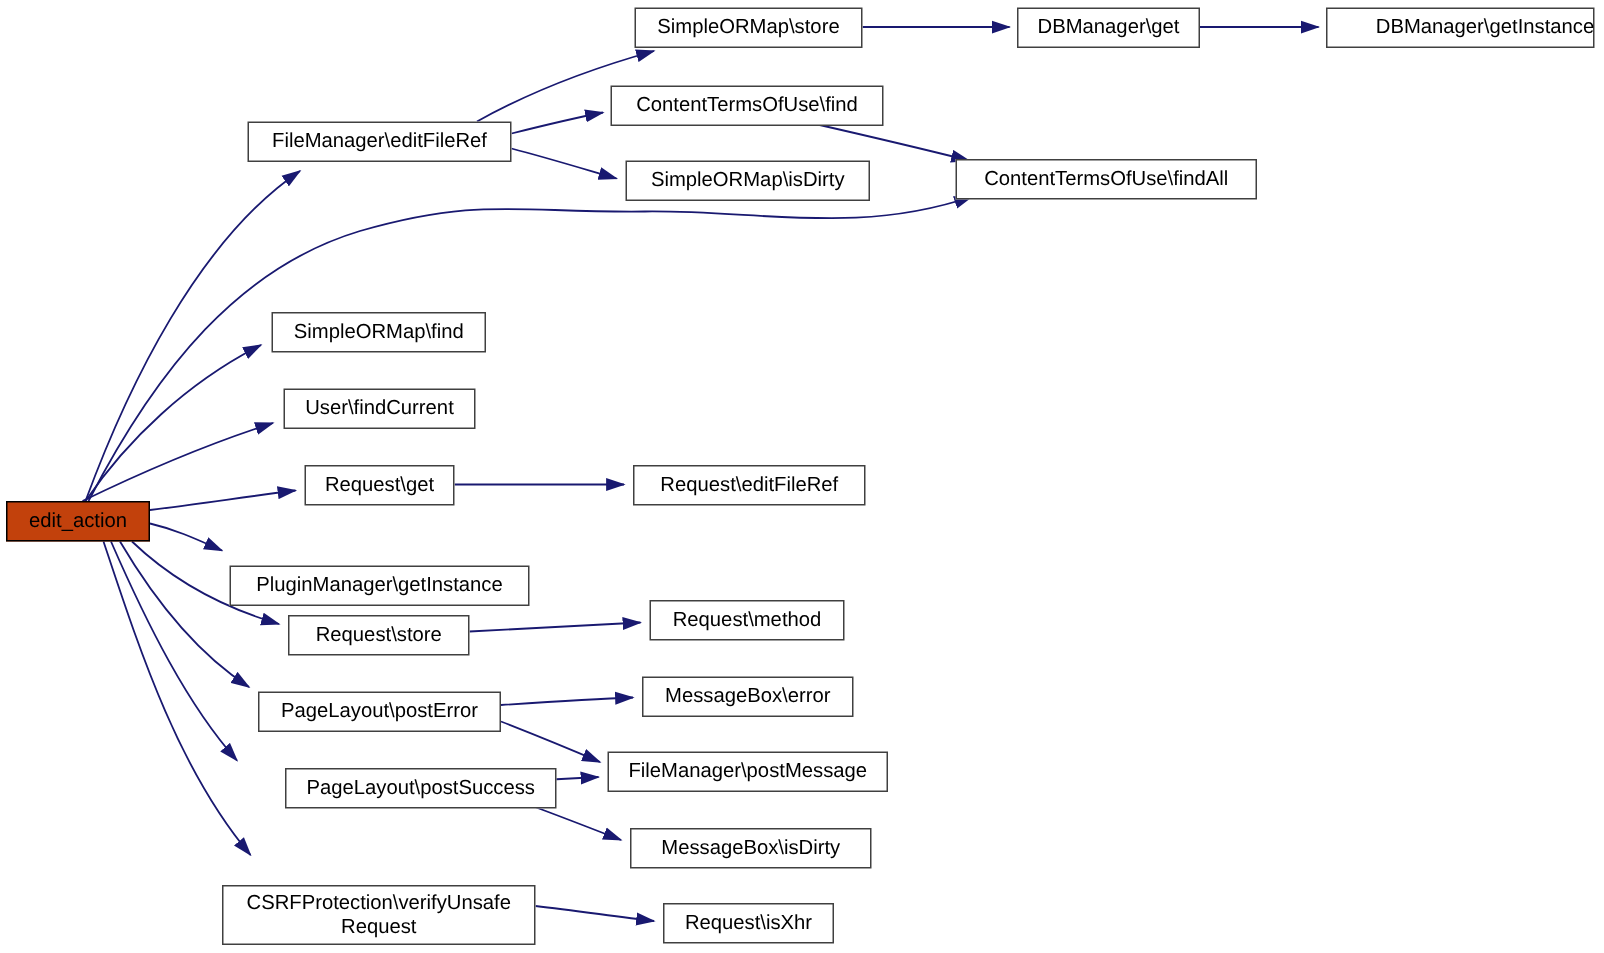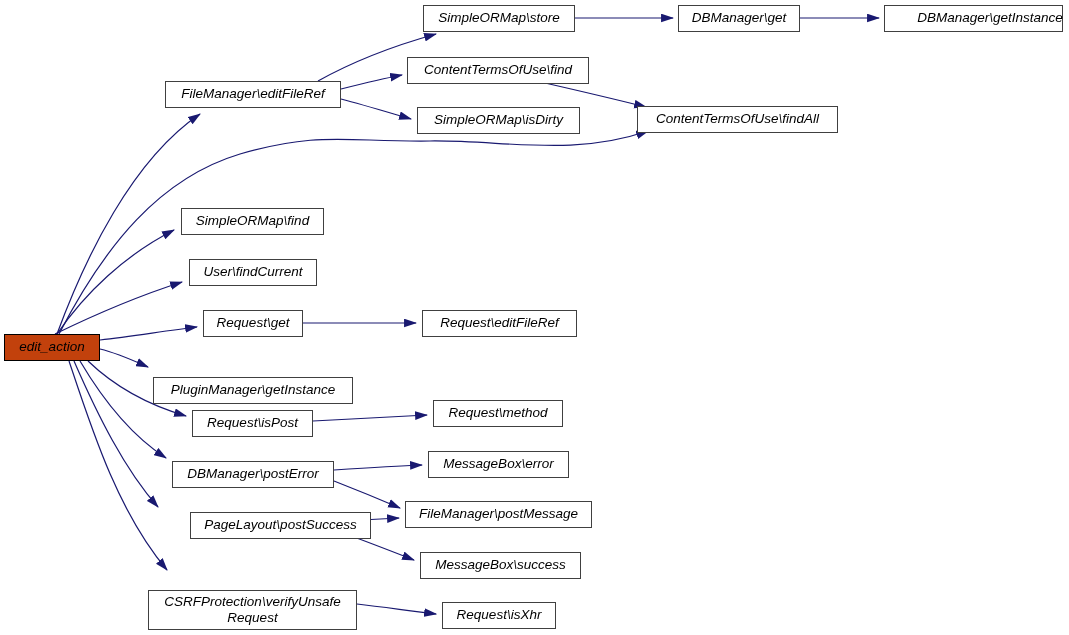--- a/index.html
+++ b/index.html
@@ -19,21 +19,20 @@
     color:#000000;
     font-size:13.5px;
     line-height:1.2;
     display:flex;
     align-items:center;
     justify-content:center;
     text-align:center;
     white-space:pre-line;
     padding:0 4px;
     cursor:pointer;
-    font-style:italic;
   }
   .node.highlight{
     background:#c2410c;
     border-color:#000000;
     cursor:default;
   }
 </style>
 </head>
 <body>
 
@@ -77,24 +76,24 @@
       <div class="node" style="left: 678px; top: 5px; width: 122px; height: 27px;">DBManager\get</div>
       <div class="node" style="left: 884px; top: 5px; width: 179px; height: 27px; padding-left: 37px;">DBManager\getInstance</div>
       <div class="node" style="left: 407px; top: 57px; width: 182px; height: 27px;">ContentTermsOfUse\find</div>
       <div class="node" style="left: 417px; top: 107px; width: 163px; height: 27px;">SimpleORMap\isDirty</div>
       <div class="node" style="left: 637px; top: 106px; width: 201px; height: 27px;">ContentTermsOfUse\findAll</div>
       <div class="node" style="left: 181px; top: 208px; width: 143px; height: 27px;">SimpleORMap\find</div>
       <div class="node" style="left: 189px; top: 259px; width: 128px; height: 27px;">User\findCurrent</div>
       <div class="node" style="left: 203px; top: 310px; width: 100px; height: 27px;">Request\get</div>
       <div class="node" style="left: 422px; top: 310px; width: 155px; height: 27px;">Request\editFileRef</div>
       <div class="node" style="left: 153px; top: 377px; width: 200px; height: 27px;">PluginManager\getInstance</div>
-      <div class="node" style="left: 192px; top: 410px; width: 121px; height: 27px;">Request\isPost</div>
+      <div class="node" style="left: 192px; top: 410px; width: 121px; height: 27px;">Request\store</div>
       <div class="node" style="left: 433px; top: 400px; width: 130px; height: 27px;">Request\method</div>
-      <div class="node" style="left: 172px; top: 461px; width: 162px; height: 27px;">DBManager\postError</div>
+      <div class="node" style="left: 172px; top: 461px; width: 162px; height: 27px;">PageLayout\postError</div>
       <div class="node" style="left: 428px; top: 451px; width: 141px; height: 27px;">MessageBox\error</div>
       <div class="node" style="left: 162px; top: 512px; width: 181px; height: 27px; margin-left: 28px;">PageLayout\postSuccess</div>
       <div class="node" style="left: 405px; top: 501px; width: 187px; height: 27px;">FileManager\postMessage</div>
-      <div class="node" style="left: 420px; top: 552px; width: 161px; height: 27px;">MessageBox\success</div>
+      <div class="node" style="left: 420px; top: 552px; width: 161px; height: 27px;">MessageBox\isDirty</div>
       <div class="node" style="left: 148px; top: 575px; width: 209px; height: 40px; margin-top: 15px;">CSRFProtection\verifyUnsafe
 Request</div>
       <div class="node" style="left: 442px; top: 602px; width: 114px; height: 27px; text-align: right;">Request\isXhr</div>
     </div>
 </div>
 
 </body></html>

